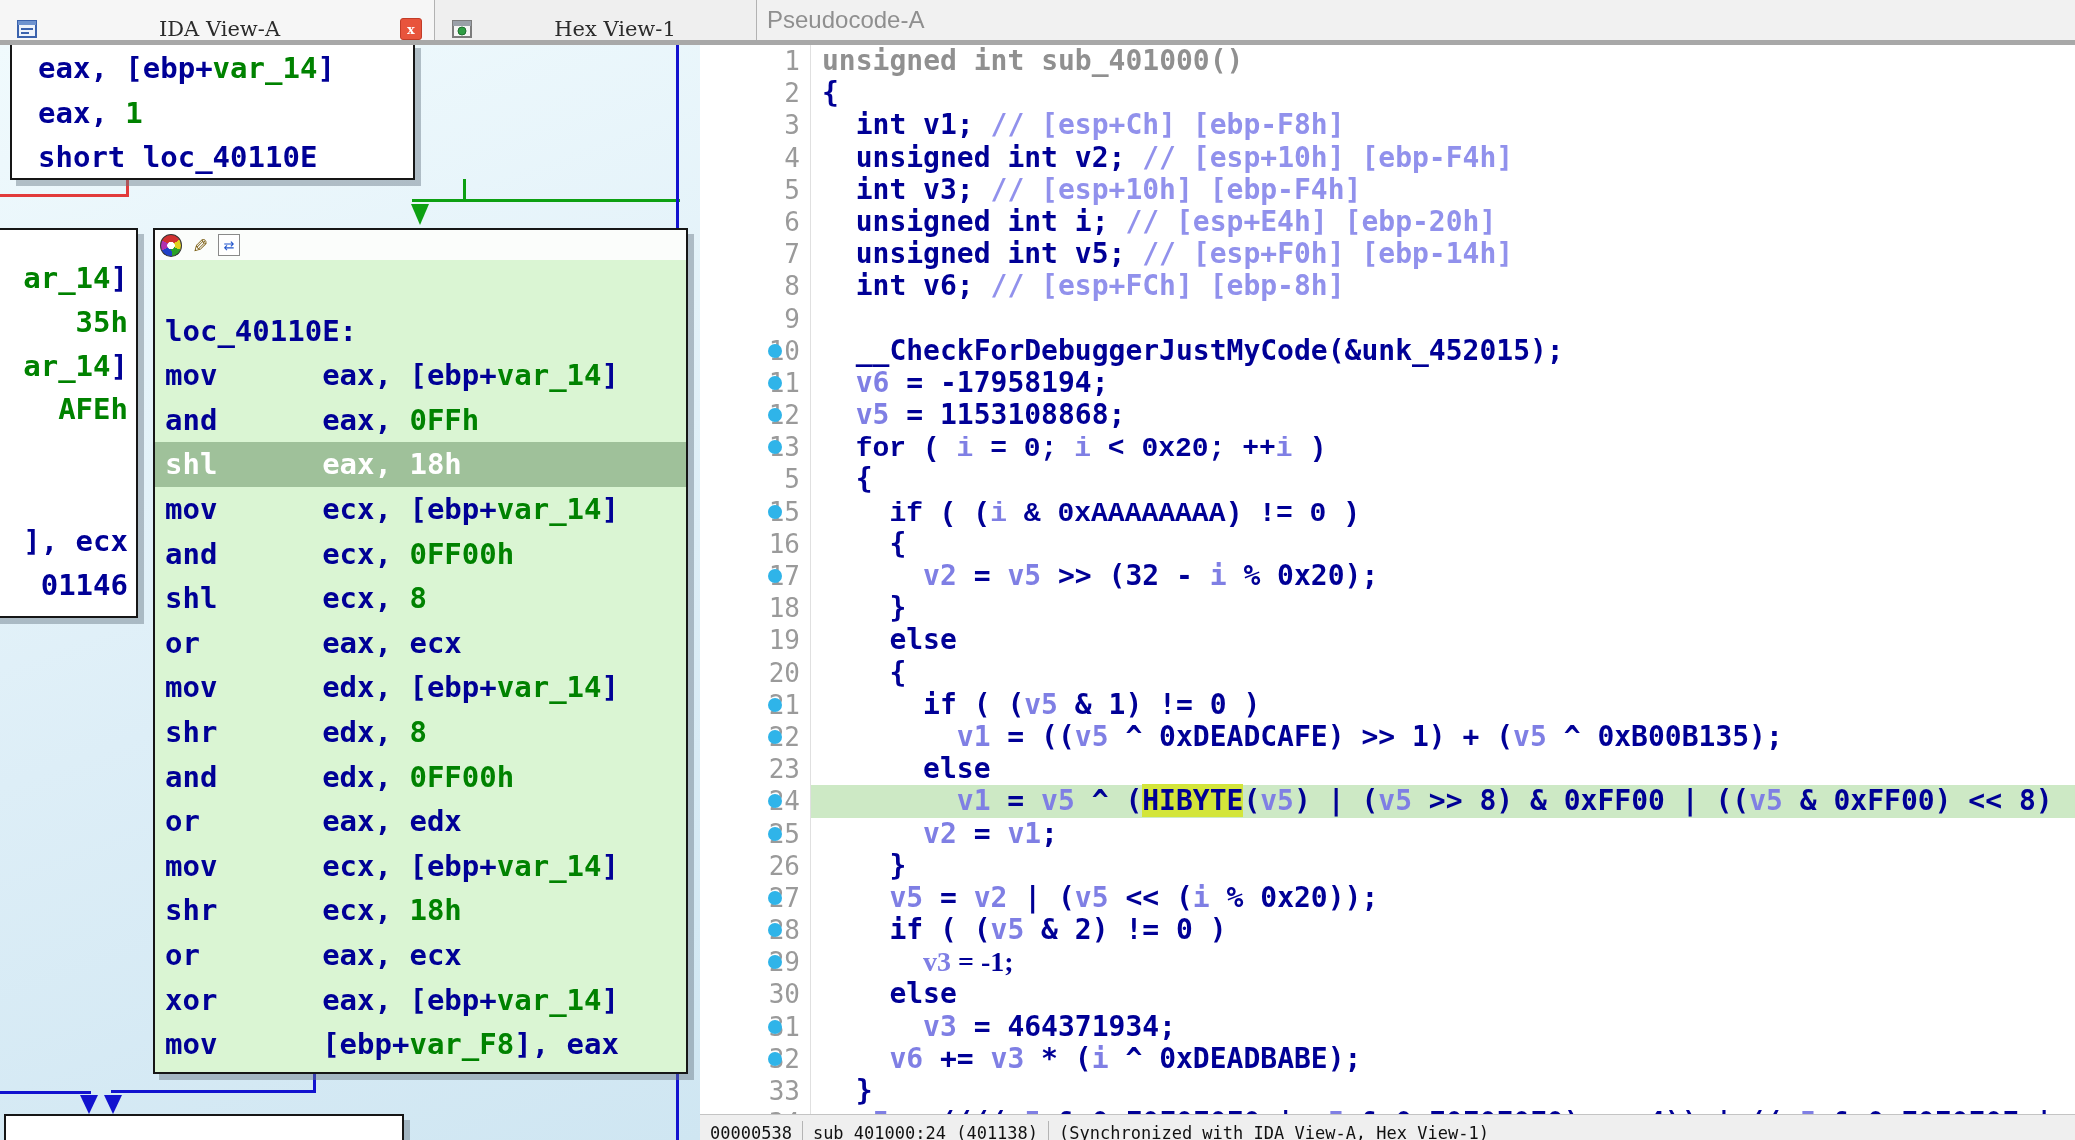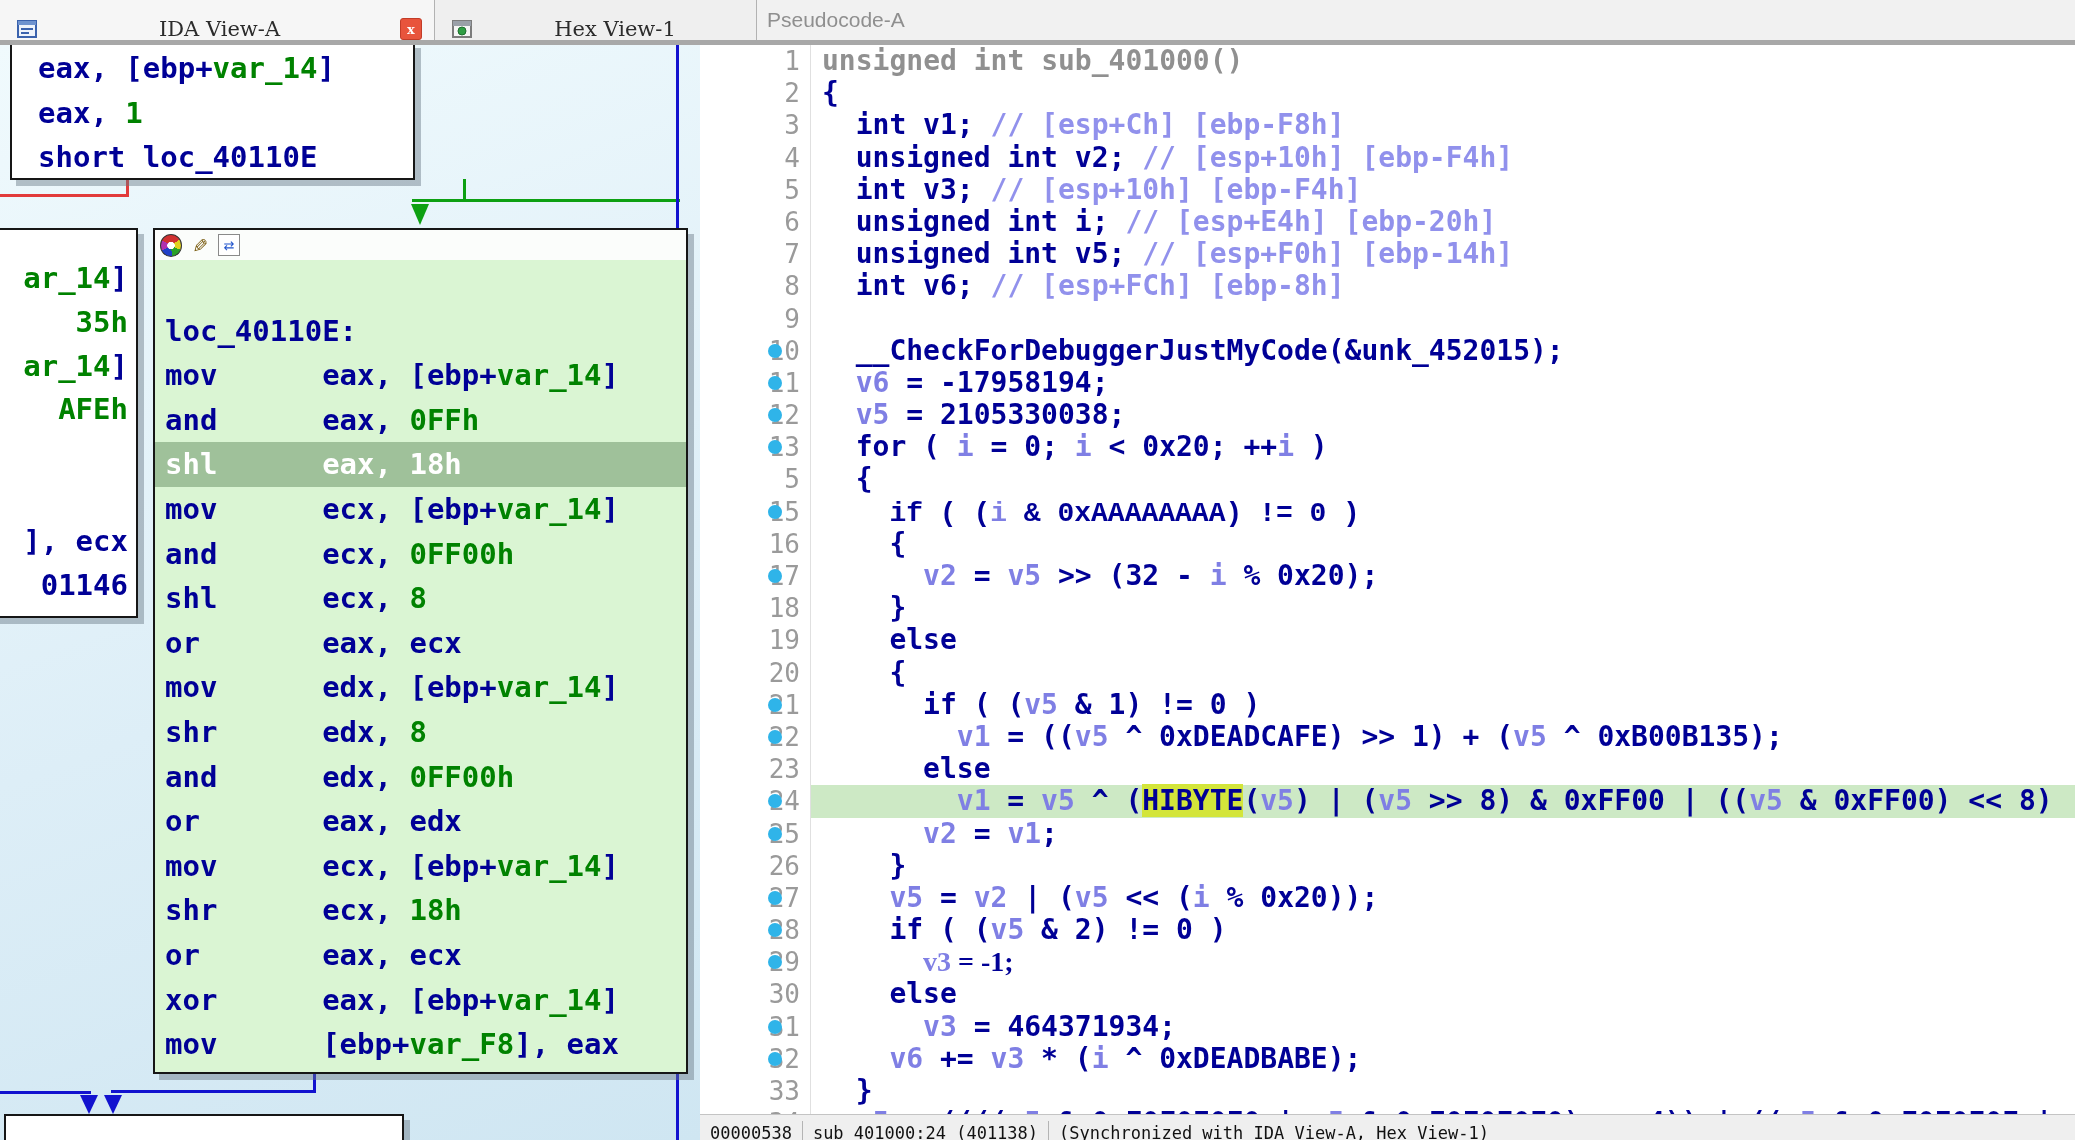--- a/index.html
+++ b/index.html
@@ -7,21 +7,21 @@
   
   .tabbar{position:absolute;left:0;top:0;width:2075px;height:40px;background:#f0f0f0;display:flex;}
   .strip{position:absolute;left:0;top:40px;width:2075px;height:5px;background:#a8a8a8;}
   .tab{display:flex;align-items:center;height:58px;font-family:"DejaVu Serif",serif;font-size:21px;color:#2b2b2b;border-right:1px solid #b2b2b2;box-sizing:border-box;}
   .tab.active{background:#f6f6f6;}
   .tab1{width:435px;}
   .tab2{width:322px;background:#efefef;}
   .ticon{margin-left:15px;width:24px;height:24px;display:inline-flex;}
   .tlabel{flex:1;text-align:center;}
   .closebox{width:20px;height:20px;margin-right:12px;border-radius:3px;background:#e8543c;border:1px solid #c23c28;color:#fff;font-size:13px;font-weight:bold;display:flex;align-items:center;justify-content:center;line-height:1;}
-  .paneltitle{flex:1;display:flex;align-items:center;padding-left:10px;font-family:"Liberation Sans",sans-serif;font-size:21px;color:#8f8f8f;background:#f1f1f1;}
+  .paneltitle{flex:1;display:flex;align-items:center;padding-left:10px;font-family:"Liberation Sans",sans-serif;font-size:24px;color:#8f8f8f;background:#f1f1f1;}
   
   .graph{position:absolute;left:0;top:45px;width:700px;height:1095px;overflow:hidden;background:linear-gradient(160deg,#f0fafd 0%,#ddeef7 55%,#cfe6f2 100%);}
   .node{position:absolute;background:#fff;border:2px solid #161616;box-shadow:6px 6px 0 rgba(104,120,132,0.45);box-sizing:border-box;}
   .arow{height:44.6px;line-height:44.6px;white-space:pre;font-family:"DejaVu Sans Mono",monospace;font-size:29px;font-weight:bold;color:#000096;}
   .topnode{left:10px;top:-3px;width:405px;height:138px;padding:2px 0 0 26px;}
   .leftnode{left:-16px;top:183px;width:154px;height:390px;padding-top:27px;}
   .leftnode .arow{text-align:right;padding-right:8px;height:43.8px;line-height:43.8px;}
   .mainnode{left:153px;top:183px;width:535px;height:846px;background:#daf5d3;padding:0;}
   .nodehdr{height:30px;background:#fbfdfb;display:flex;align-items:center;gap:7px;padding-left:5px;}
   .hdricon{width:22px;height:22px;display:inline-flex;align-items:center;justify-content:center;}
@@ -171,22 +171,22 @@
         <div class="pl"><span class="num">2</span><span class="code" style="padding-left: 0px;"><span class="tk-nv">{</span></span></div>
         <div class="pl"><span class="num">3</span><span class="code" style="padding-left: 33.7px;"><span class="tk-nv">int v1; </span><span class="tk-cm">// [esp+Ch] [ebp-F8h]</span></span></div>
         <div class="pl"><span class="num">4</span><span class="code" style="padding-left: 33.7px;"><span class="tk-nv">unsigned int v2; </span><span class="tk-cm">// [esp+10h] [ebp-F4h]</span></span></div>
         <div class="pl"><span class="num">5</span><span class="code" style="padding-left: 33.7px;"><span class="tk-nv">int v3; </span><span class="tk-cm">// [esp+10h] [ebp-F4h]</span></span></div>
         <div class="pl"><span class="num">6</span><span class="code" style="padding-left: 33.7px;"><span class="tk-nv">unsigned int i; </span><span class="tk-cm">// [esp+E4h] [ebp-20h]</span></span></div>
         <div class="pl"><span class="num">7</span><span class="code" style="padding-left: 33.7px;"><span class="tk-nv">unsigned int v5; </span><span class="tk-cm">// [esp+F0h] [ebp-14h]</span></span></div>
         <div class="pl"><span class="num">8</span><span class="code" style="padding-left: 33.7px;"><span class="tk-nv">int v6; </span><span class="tk-cm">// [esp+FCh] [ebp-8h]</span></span></div>
         <div class="pl"><span class="num">9</span><span class="code" style="padding-left: 33.7px;"></span></div>
         <div class="pl"><span class="dot"></span><span class="num">10</span><span class="code" style="padding-left: 33.7px;"><span class="tk-nv">__CheckForDebuggerJustMyCode(&amp;unk_452015);</span></span></div>
         <div class="pl"><span class="dot"></span><span class="num">11</span><span class="code" style="padding-left: 33.7px;"><span class="tk-vr">v6</span><span class="tk-nv"> = -17958194;</span></span></div>
-        <div class="pl"><span class="dot"></span><span class="num">12</span><span class="code" style="padding-left: 33.7px;"><span class="tk-vr">v5</span><span class="tk-nv"> = 2105330038;</span></span></div>
-        <div class="pl"><span class="dot"></span><span class="num">13</span><span class="code" style="padding-left: 33.7px;"><span class="tk-nv">for ( </span><span class="tk-vr">i</span><span class="tk-nv"> = 0; </span><span class="tk-vr">i</span><span class="tk-nv"> &lt; 0x20; ++</span><span class="tk-vr">i</span><span class="tk-nv"> )</span></span></div>
+        <div class="pl"><span class="dot"></span><span class="num">12</span><span class="code" style="padding-left: 33.7px;"><span class="tk-vr">v5</span><span class="tk-nv"> = 1153108868;</span></span></div>
+        <div class="pl"><span class="dot"></span><span class="num">13</span><span class="code" style="padding-left: 33.7px; font-family: Liberation Mono, monospace;"><span class="tk-nv">for ( </span><span class="tk-vr">i</span><span class="tk-nv"> = 0; </span><span class="tk-vr">i</span><span class="tk-nv"> &lt; 0x20; ++</span><span class="tk-vr">i</span><span class="tk-nv"> )</span></span></div>
         <div class="pl"><span class="num">5</span><span class="code" style="padding-left: 33.7px;"><span class="tk-nv">{</span></span></div>
         <div class="pl"><span class="dot"></span><span class="num">15</span><span class="code" style="padding-left: 67.4px; font-family: Liberation Mono, monospace;"><span class="tk-nv">if ( (</span><span class="tk-vr">i</span><span class="tk-nv"> &amp; 0xAAAAAAAA) != 0 )</span></span></div>
         <div class="pl"><span class="num">16</span><span class="code" style="padding-left: 67.4px;"><span class="tk-nv">{</span></span></div>
         <div class="pl"><span class="dot"></span><span class="num">17</span><span class="code" style="padding-left: 101.1px;"><span class="tk-vr">v2</span><span class="tk-nv"> = </span><span class="tk-vr">v5</span><span class="tk-nv"> &gt;&gt; (32 - </span><span class="tk-vr">i</span><span class="tk-nv"> % 0x20);</span></span></div>
         <div class="pl"><span class="num">18</span><span class="code" style="padding-left: 67.4px;"><span class="tk-nv">}</span></span></div>
         <div class="pl"><span class="num">19</span><span class="code" style="padding-left: 67.4px;"><span class="tk-nv">else</span></span></div>
         <div class="pl"><span class="num">20</span><span class="code" style="padding-left: 67.4px;"><span class="tk-nv">{</span></span></div>
         <div class="pl"><span class="dot"></span><span class="num">21</span><span class="code" style="padding-left: 101.1px;"><span class="tk-nv">if ( (</span><span class="tk-vr">v5</span><span class="tk-nv"> &amp; 1) != 0 )</span></span></div>
         <div class="pl"><span class="dot"></span><span class="num">22</span><span class="code" style="padding-left: 134.8px;"><span class="tk-vr">v1</span><span class="tk-nv"> = ((</span><span class="tk-vr">v5</span><span class="tk-nv"> ^ 0xDEADCAFE) &gt;&gt; 1) + (</span><span class="tk-vr">v5</span><span class="tk-nv"> ^ 0xB00B135);</span></span></div>
         <div class="pl"><span class="num">23</span><span class="code" style="padding-left: 101.1px;"><span class="tk-nv">else</span></span></div>

